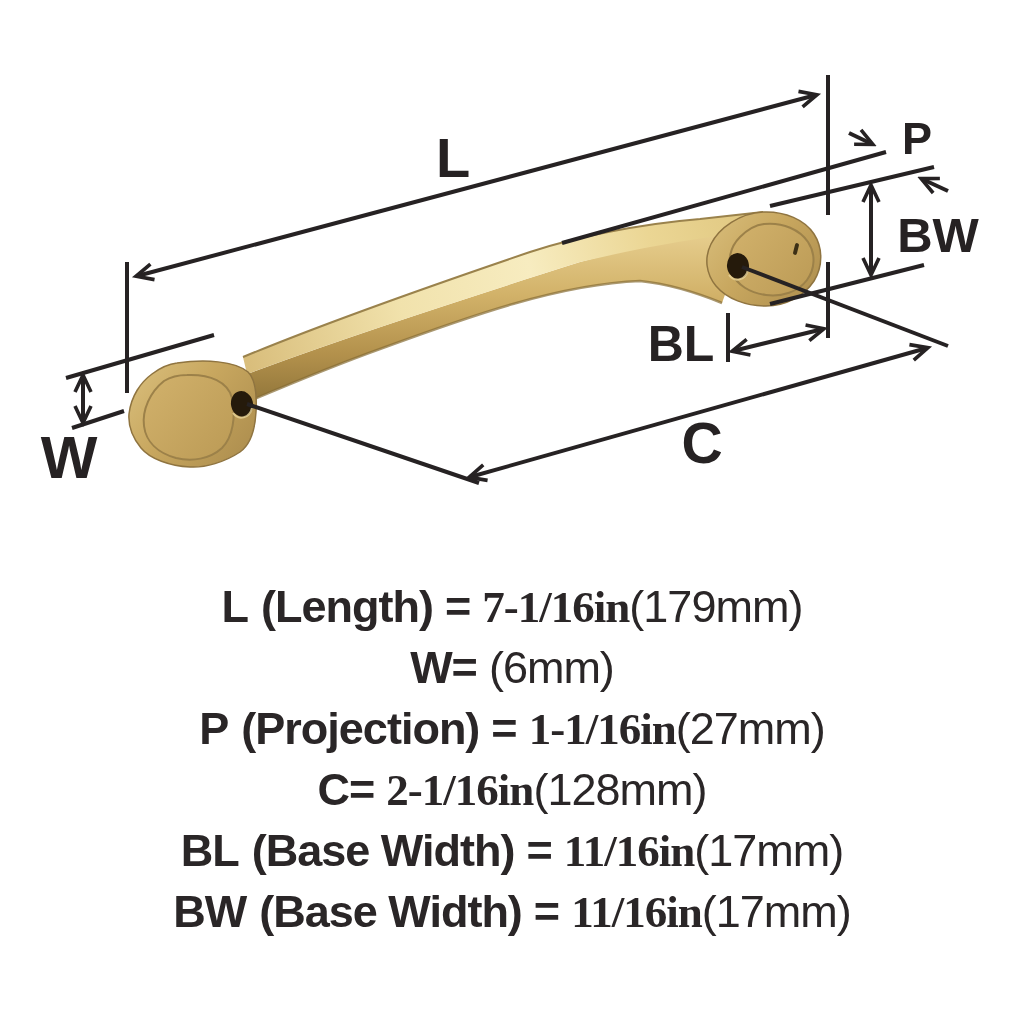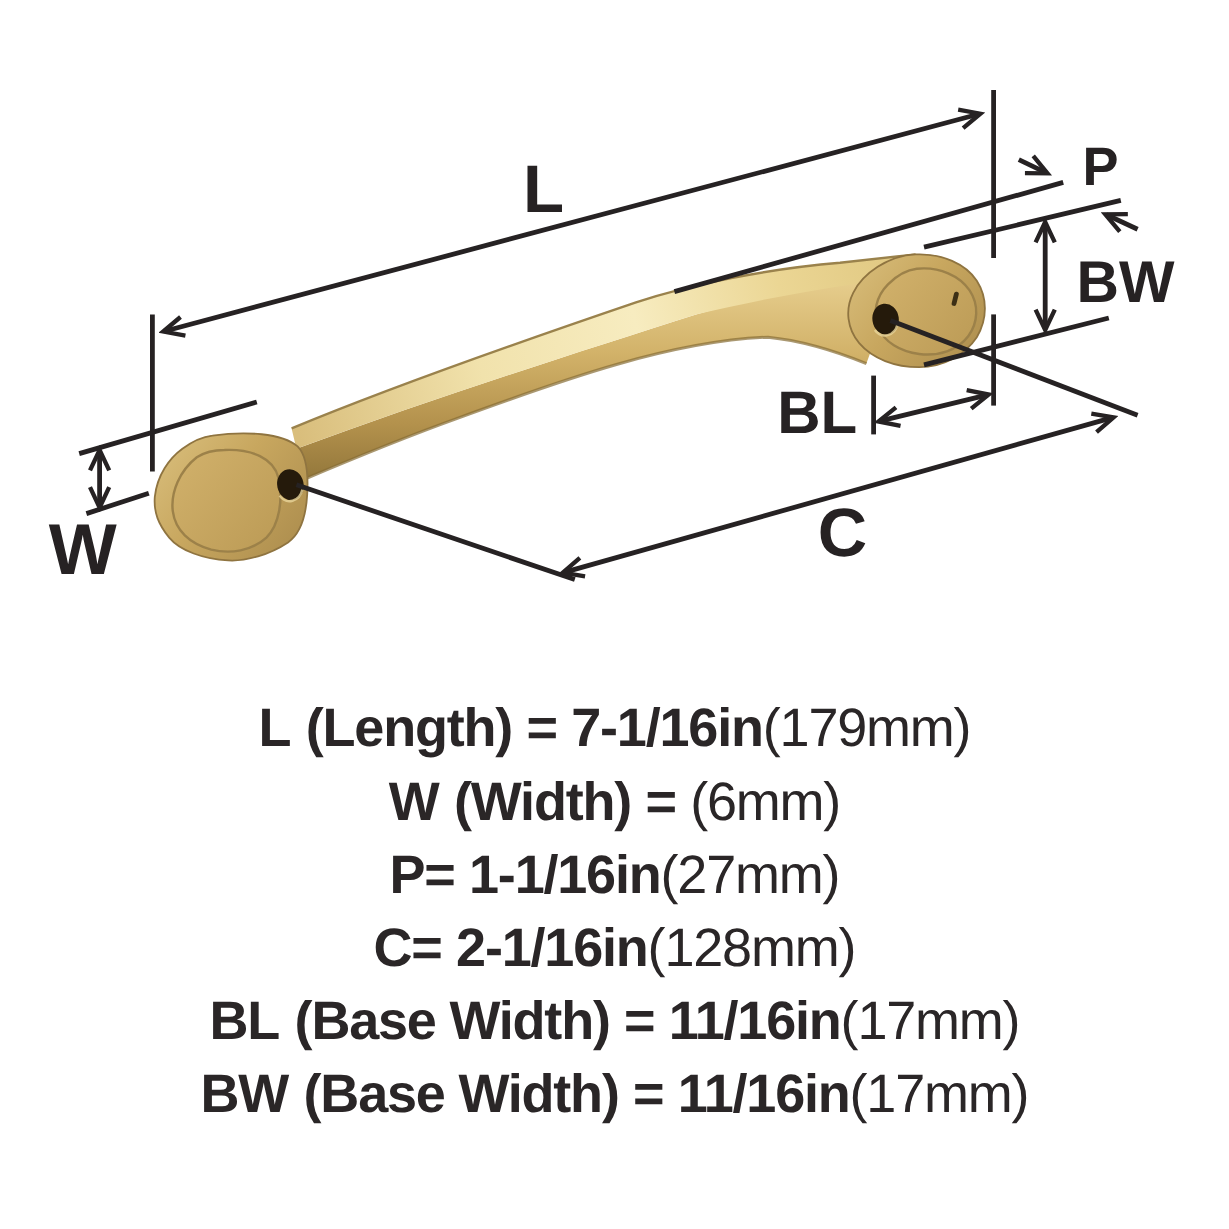--- a/index.html
+++ b/index.html
@@ -8,21 +8,21 @@
   .stage{position:absolute;left:0;top:0;width:1024px;height:1024px;background:#ffffff;}
   svg{position:absolute;left:0;top:0;}
   svg text{font-family:"Liberation Sans",sans-serif;font-weight:700;fill:#262223;}
   .legend{position:absolute;left:0;top:581px;width:1024px;display:flex;
           flex-direction:column;align-items:center;}
   .lg-row{display:flex;align-items:baseline;height:61px;font-size:45px;
           color:#2a2627;letter-spacing:-1px;white-space:pre;}
   .lg-label{font-weight:700;}
   .lg-name{font-weight:700;margin:0 12px 0 13px;}
   .lg-eq{font-weight:700;margin-right:12px;}
-  .lg-value{font-weight:700;}
+  .lg-value{font-weight:700;font-family:Liberation Serif, serif;}
   .lg-metric{font-weight:400;text-align:right;}
 </style>
 </head>
 <body>
 
 <div class="stage">
 
   <svg width="1024" height="560" viewBox="0 0 1024 560">
     <defs>
       <marker id="ah" markerWidth="26" markerHeight="26" refX="21" refY="13" orient="auto-start-reverse" markerUnits="userSpaceOnUse">
@@ -162,26 +162,26 @@
   <div class="legend">
     <div class="lg-row">
       <span class="lg-label">L</span>
       <span class="lg-name">(Length)</span>
       <span class="lg-eq">=</span>
       <span class="lg-value">7-1/16in</span>
       <span class="lg-metric">(179mm)</span>
     </div>
     <div class="lg-row">
       <span class="lg-label">W</span>
-      <span class="lg-name">(Width)</span>
       <span class="lg-eq">=</span>
       <span class="lg-metric">(6mm)</span>
     </div>
     <div class="lg-row">
       <span class="lg-label">P</span>
+      <span class="lg-name">(Projection)</span>
       <span class="lg-eq">=</span>
       <span class="lg-value">1-1/16in</span>
       <span class="lg-metric">(27mm)</span>
     </div>
     <div class="lg-row">
       <span class="lg-label">C</span>
       <span class="lg-eq">=</span>
       <span class="lg-value">2-1/16in</span>
       <span class="lg-metric">(128mm)</span>
     </div>

